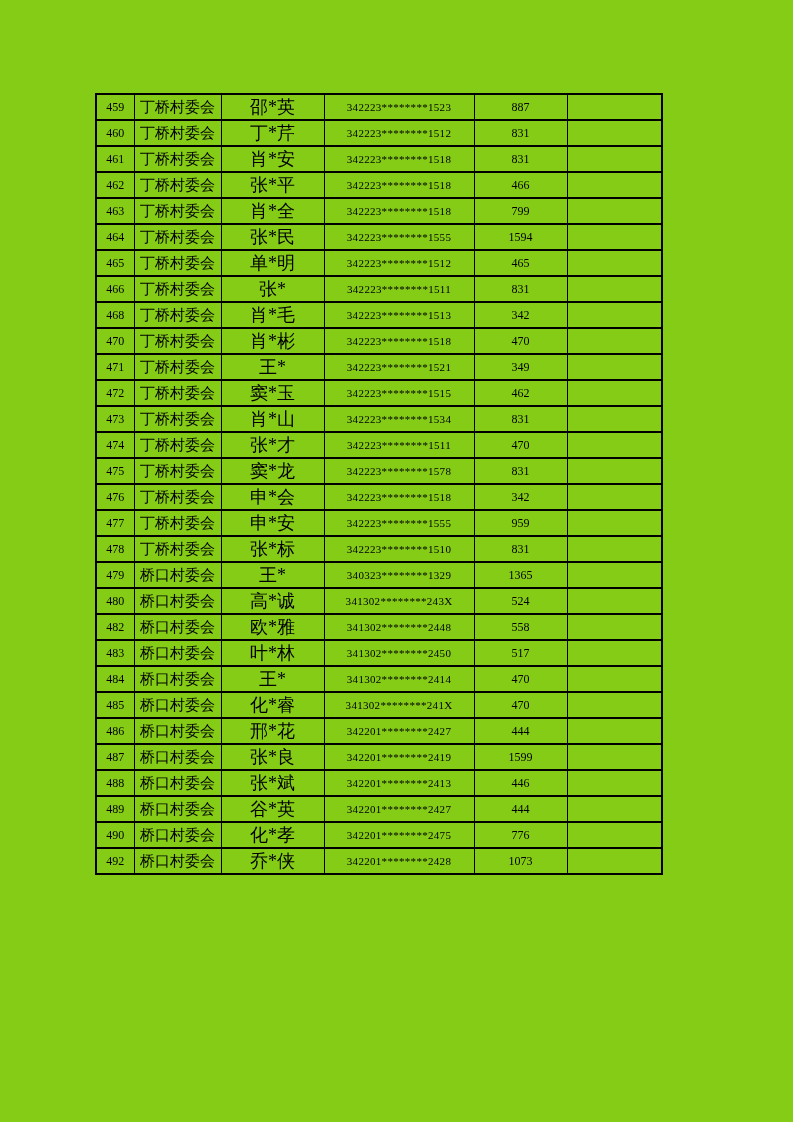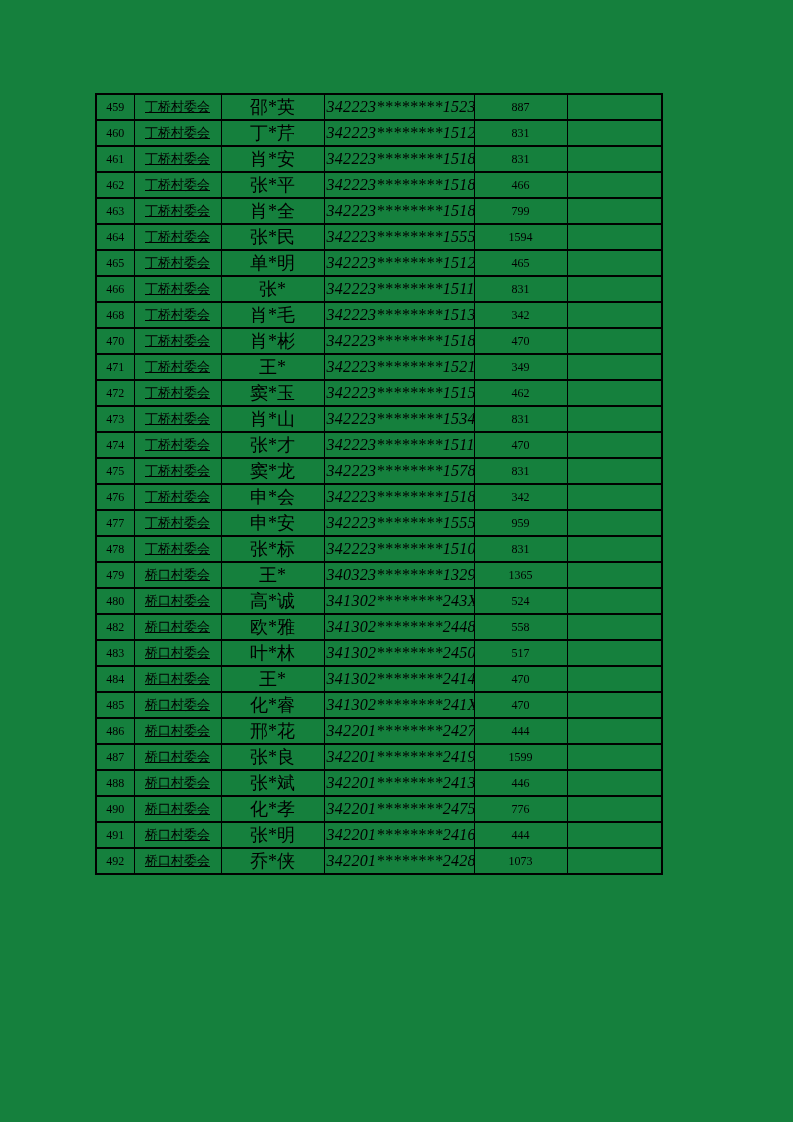--- a/index.html
+++ b/index.html
@@ -1,21 +1,21 @@
 <!DOCTYPE html>
 <html><head>
 <meta charset="utf-8">
 <style>
   * { margin: 0; padding: 0; box-sizing: border-box; }
   html, body { background: #ffffff; }
   .page {
     position: relative;
     width: 793px;
     height: 1122px;
-    background: #15803d;
+    background: #84cc16;
     overflow: hidden;
     font-family: "Liberation Serif", "DejaVu Serif", serif;
     color: #000000;
   }
   table.data-table {
     position: absolute;
     left: 95px;
     top: 93px;
     width: 566px;
     border-collapse: collapse;
@@ -27,23 +27,23 @@
     border-top-width: 2px;
     border-bottom-width: 2px;
     height: 23.4px;
     padding: 0 2px;
     text-align: center;
     vertical-align: middle;
     overflow: hidden;
     white-space: nowrap;
   }
   td.cell-no     { font-size: 12px; }
-  td.cell-village{ font-size: 13px; text-decoration: underline; }
+  td.cell-village{ font-size: 15px; }
   td.cell-name   { font-size: 18px; }
-  td.cell-id     { font-size: 16px; letter-spacing: 0.3px; font-style: italic; }
+  td.cell-id     { font-size: 11px; letter-spacing: 0.3px; }
   td.cell-amount { font-size: 12px; margin-left: 44px; }
   td.cell-note   { font-size: 12px; }
 </style>
 </head>
 <body>
 
 <div class="page">
   <table class="data-table">
     <colgroup>
       <col style="width:38px">
@@ -264,33 +264,33 @@
   </tr>
         <tr>
     <td class="cell-no">488</td>
     <td class="cell-village">桥口村委会</td>
     <td class="cell-name">张*斌</td>
     <td class="cell-id">342201********2413</td>
     <td class="cell-amount">446</td>
     <td class="cell-note"></td>
   </tr>
         <tr>
+    <td class="cell-no">489</td>
+    <td class="cell-village">桥口村委会</td>
+    <td class="cell-name">谷*英</td>
+    <td class="cell-id">342201********2427</td>
+    <td class="cell-amount">444</td>
+    <td class="cell-note"></td>
+  </tr>
+        <tr>
     <td class="cell-no">490</td>
     <td class="cell-village">桥口村委会</td>
     <td class="cell-name">化*孝</td>
     <td class="cell-id">342201********2475</td>
     <td class="cell-amount">776</td>
-    <td class="cell-note"></td>
-  </tr>
-        <tr>
-    <td class="cell-no">491</td>
-    <td class="cell-village">桥口村委会</td>
-    <td class="cell-name">张*明</td>
-    <td class="cell-id">342201********2416</td>
-    <td class="cell-amount">444</td>
     <td class="cell-note"></td>
   </tr>
         <tr>
     <td class="cell-no">492</td>
     <td class="cell-village">桥口村委会</td>
     <td class="cell-name">乔*侠</td>
     <td class="cell-id">342201********2428</td>
     <td class="cell-amount">1073</td>
     <td class="cell-note"></td>
   </tr>

